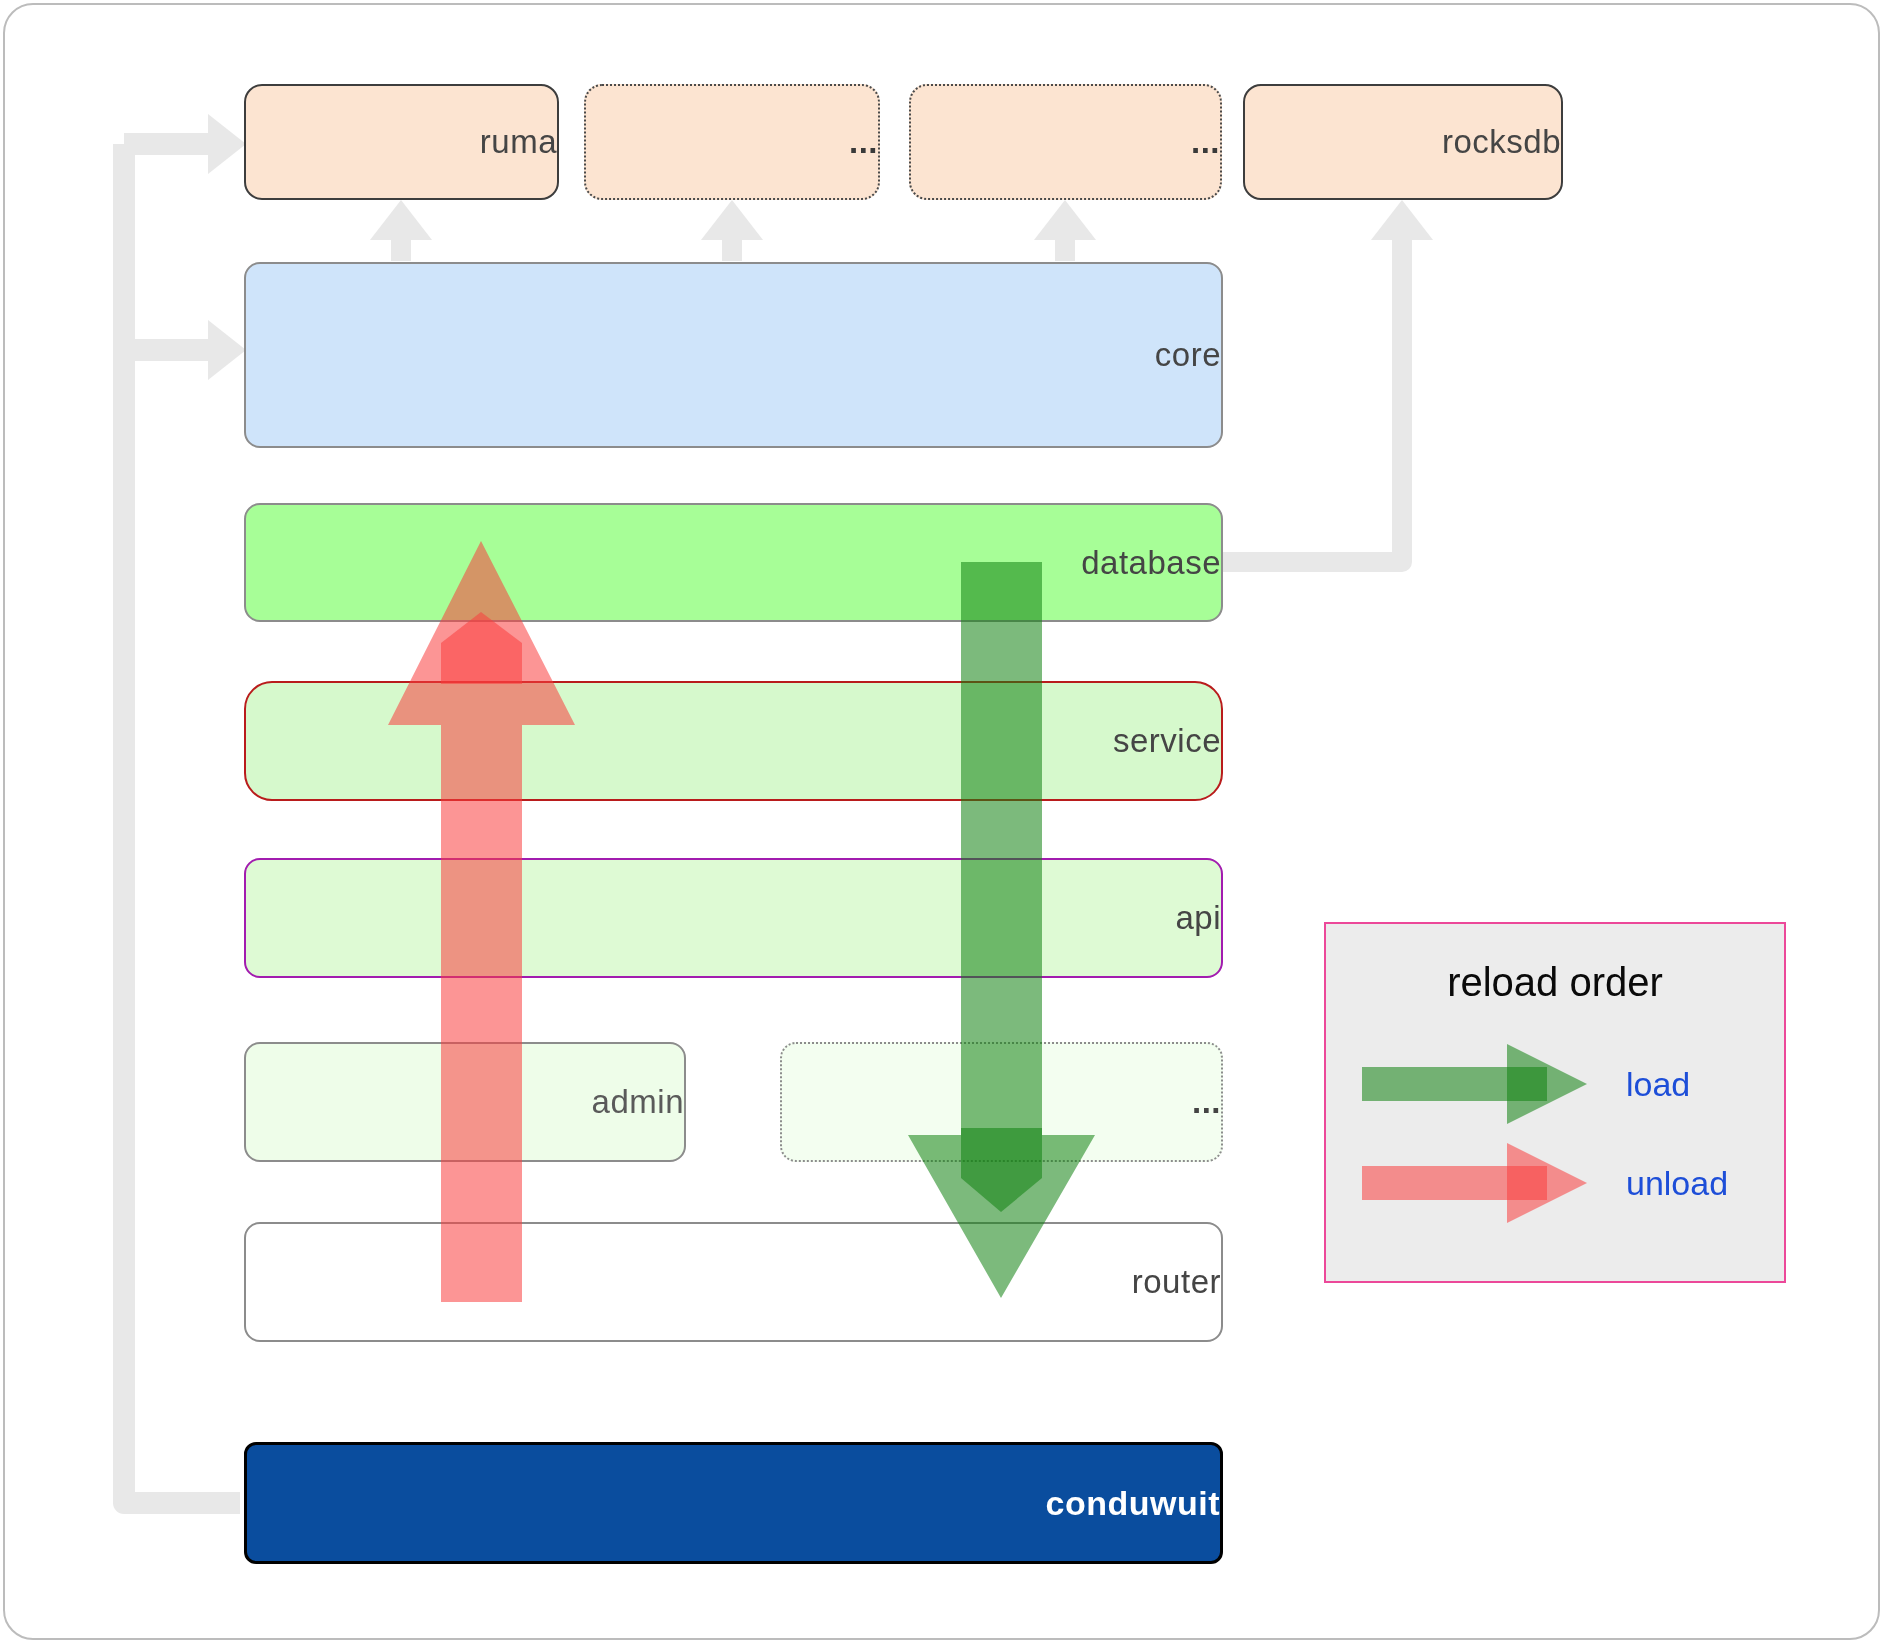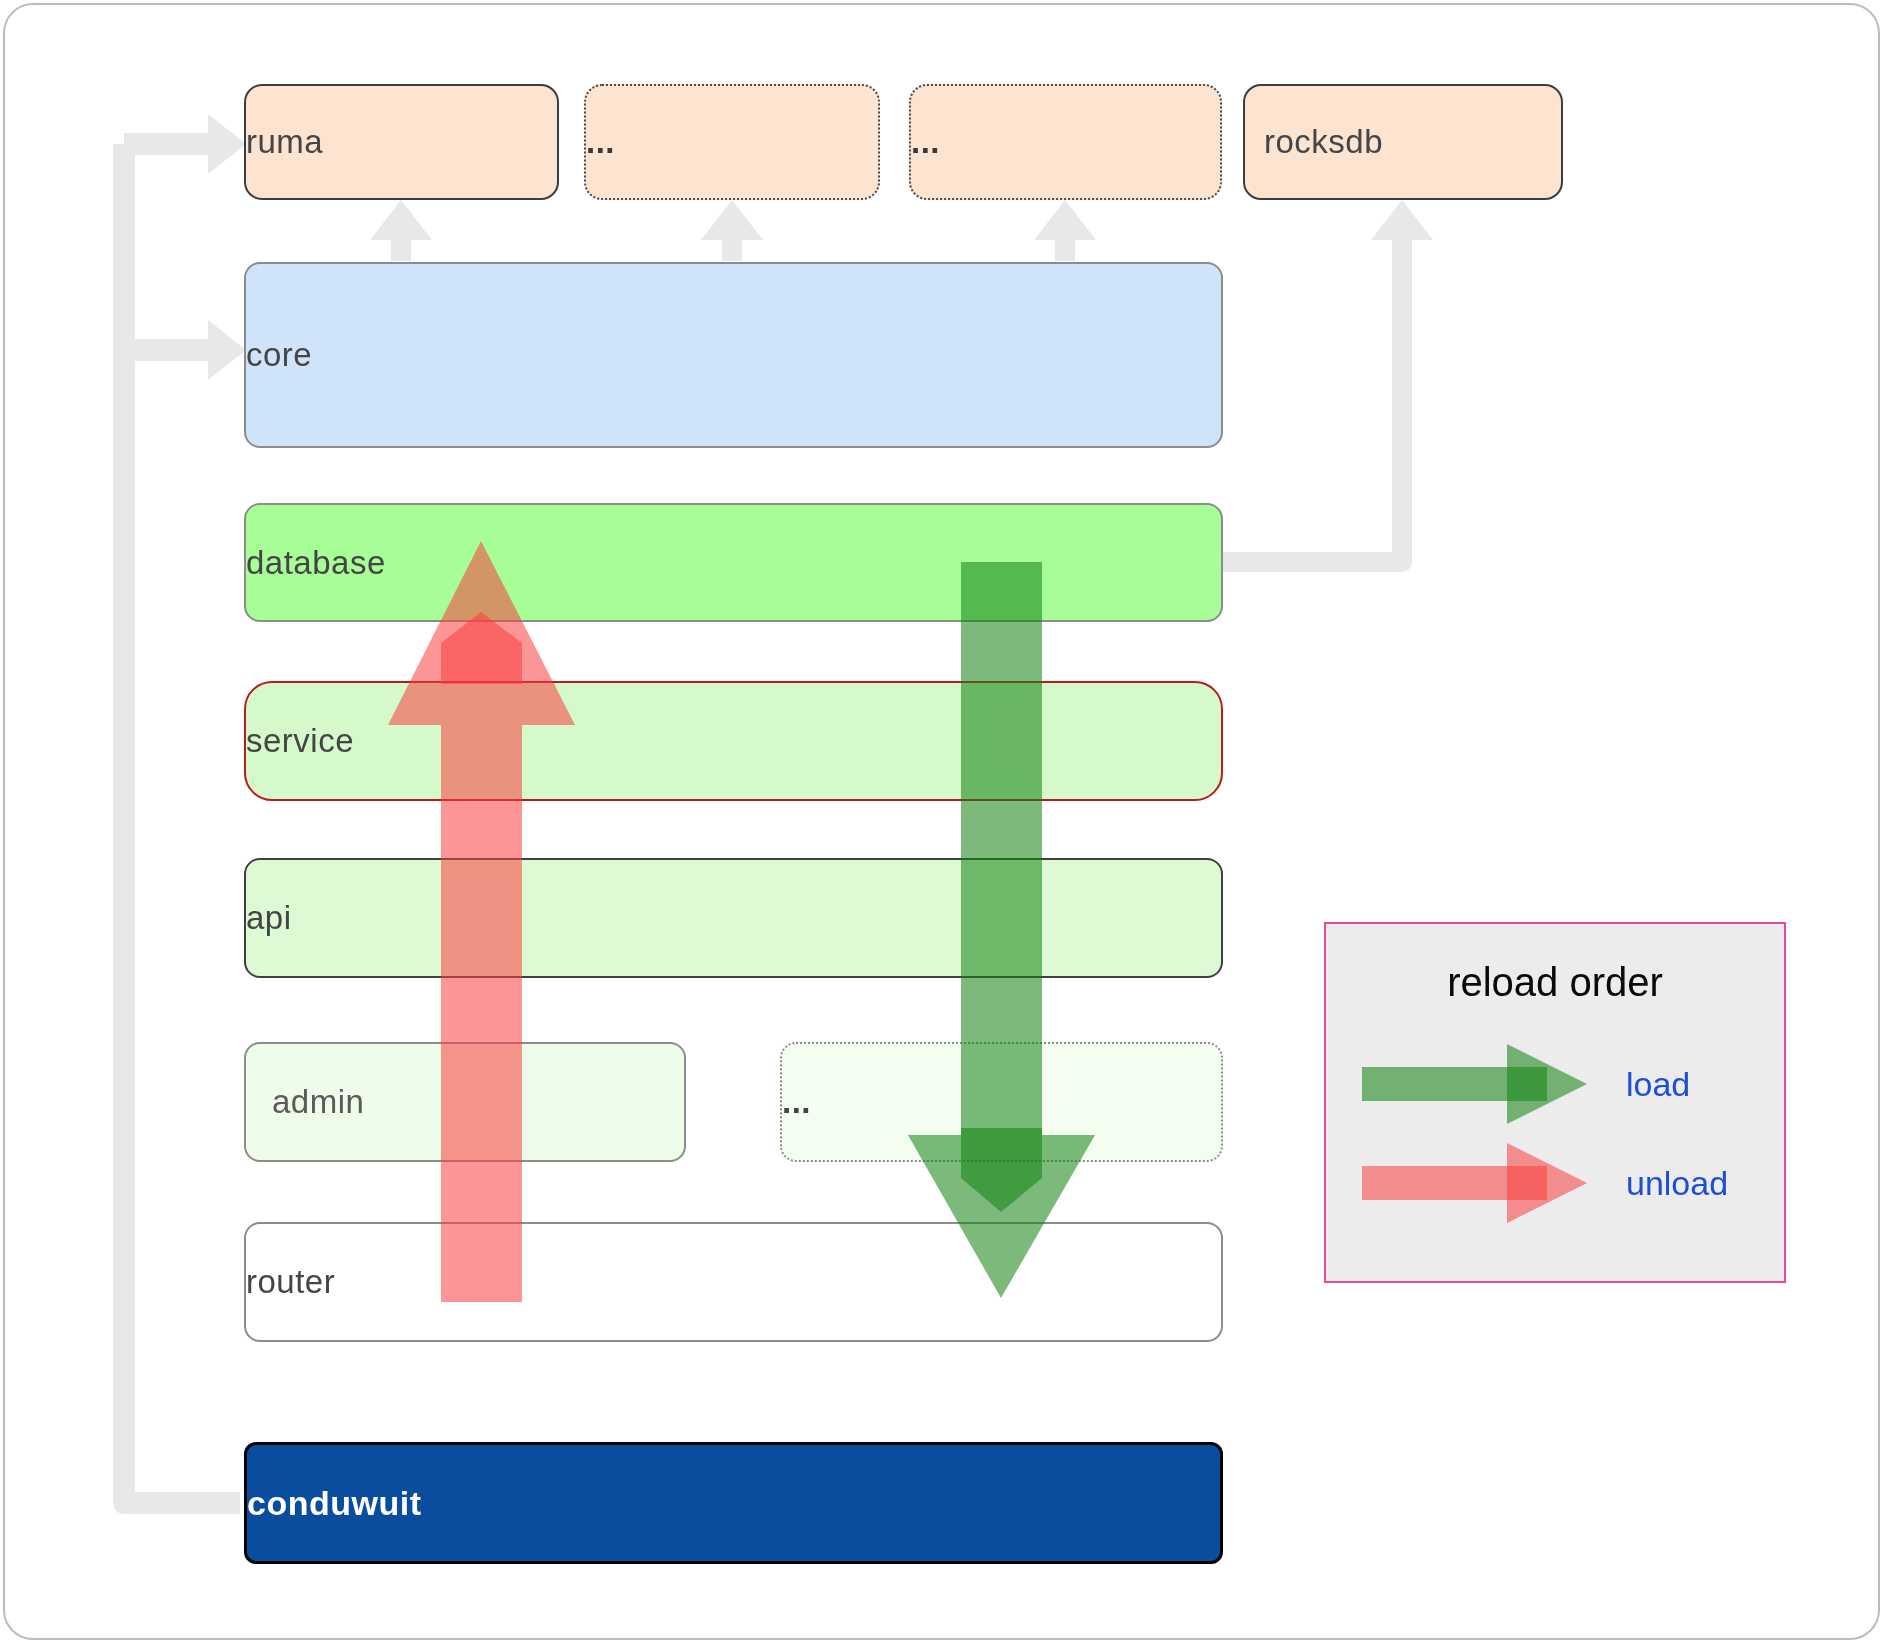--- a/index.html
+++ b/index.html
@@ -13,29 +13,29 @@
   }
   .frame {
     position:absolute; left:3px; top:3px; right:3px; bottom:3px;
     border: 2px solid #bcbcbc; border-radius: 30px;
     pointer-events:none; z-index: 0;
   }
   svg.layer { position:absolute; left:0; top:0; z-index:1; }
   svg.flow  { position:absolute; left:0; top:0; z-index:3; pointer-events:none; }
   .node {
     position:absolute; box-sizing:border-box; z-index:2;
-    display:flex; align-items:center; justify-content:flex-start;
+    display:flex; align-items:center; justify-content:flex-end;
     font-size:33px; color:#454545; letter-spacing:0.5px;
   }
   .peach  { background:#fce4d1; border:2px solid #3d3d3d; border-radius:18px; }
   .peach-dotted { background:#fce4d1; border:2px dotted #4a4a4a; border-radius:18px; font-weight:bold; color:#3a3a3a; }
   .blue   { background:#cfe4fa; border:2px solid #8c8c8c; border-radius:16px; }
   .green1 { background:#a7fe97; border:2px solid #8c8c8c; border-radius:16px; }
   .green2 { background:#d6f9cc; border:2px solid #b91c1c; border-radius:28px; }
-  .green3 { background:#defad4; border:2px solid #404040; border-radius:16px; }
+  .green3 { background:#defad4; border:2px solid #a21caf; border-radius:16px; }
   .green4 { background:#eefde9; border:2px solid #8c8c8c; border-radius:16px; color:#5a5a5a; }
   .green4-dotted { background:#f3fef0; border:2px dotted #8c8c8c; border-radius:16px; font-weight:bold; color:#444; }
   .white  { background:#ffffff; border:2px solid #8c8c8c; border-radius:16px; }
   .navy   { background:#0a4d9e; border:3px solid #000000; border-radius:12px;
             color:#ffffff; font-weight:600; font-size:34px; }
   .legend {
     position:absolute; left:1324px; top:922px; width:462px; height:361px;
     background:#ececec; border:2px solid #ec4899; box-sizing:border-box; z-index:2;
   }
   .legend-title {

